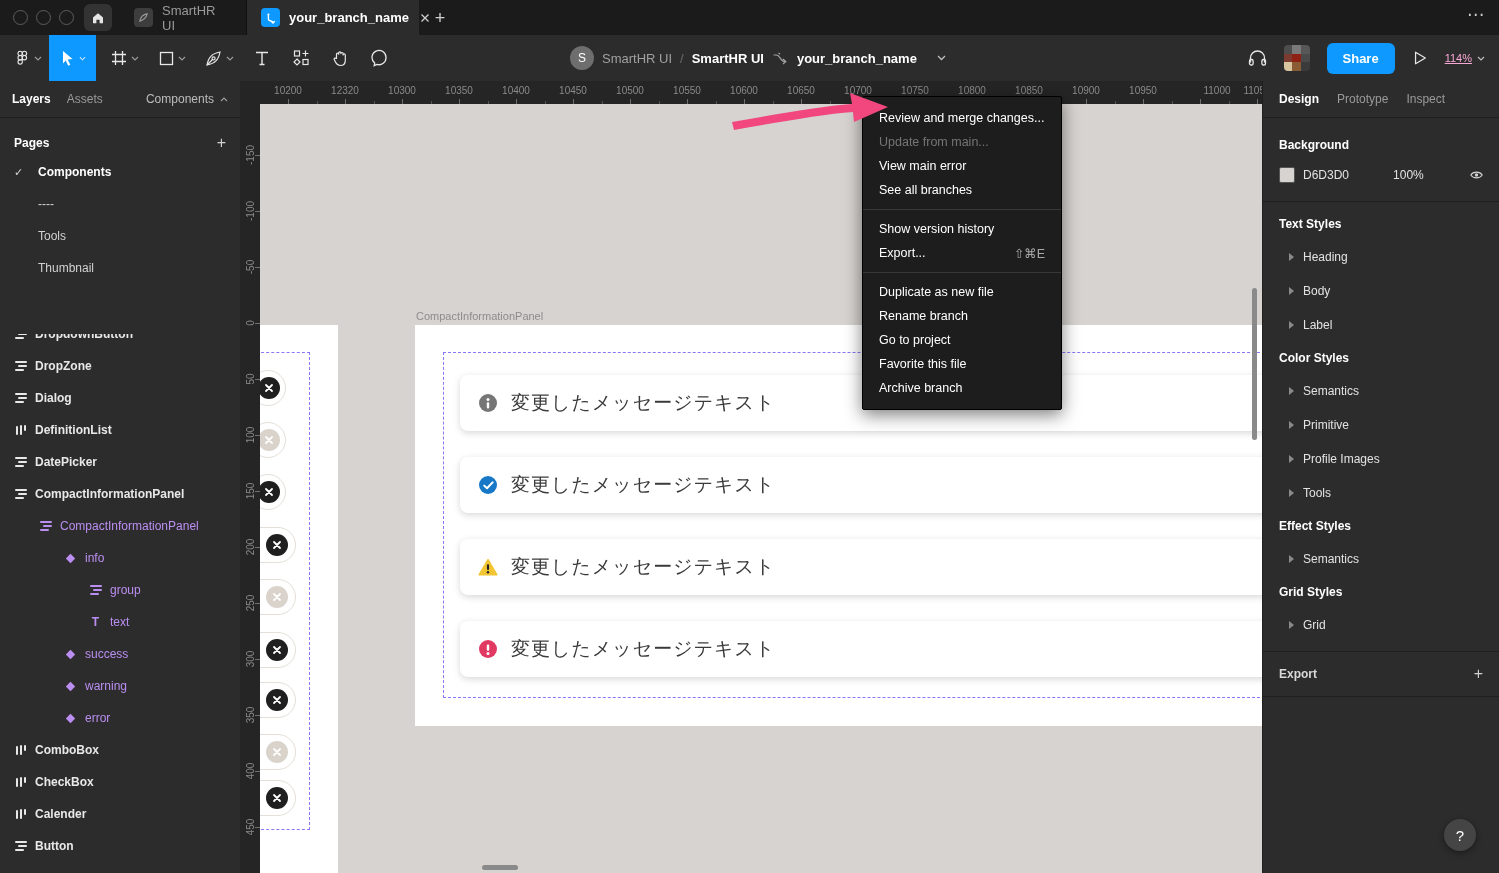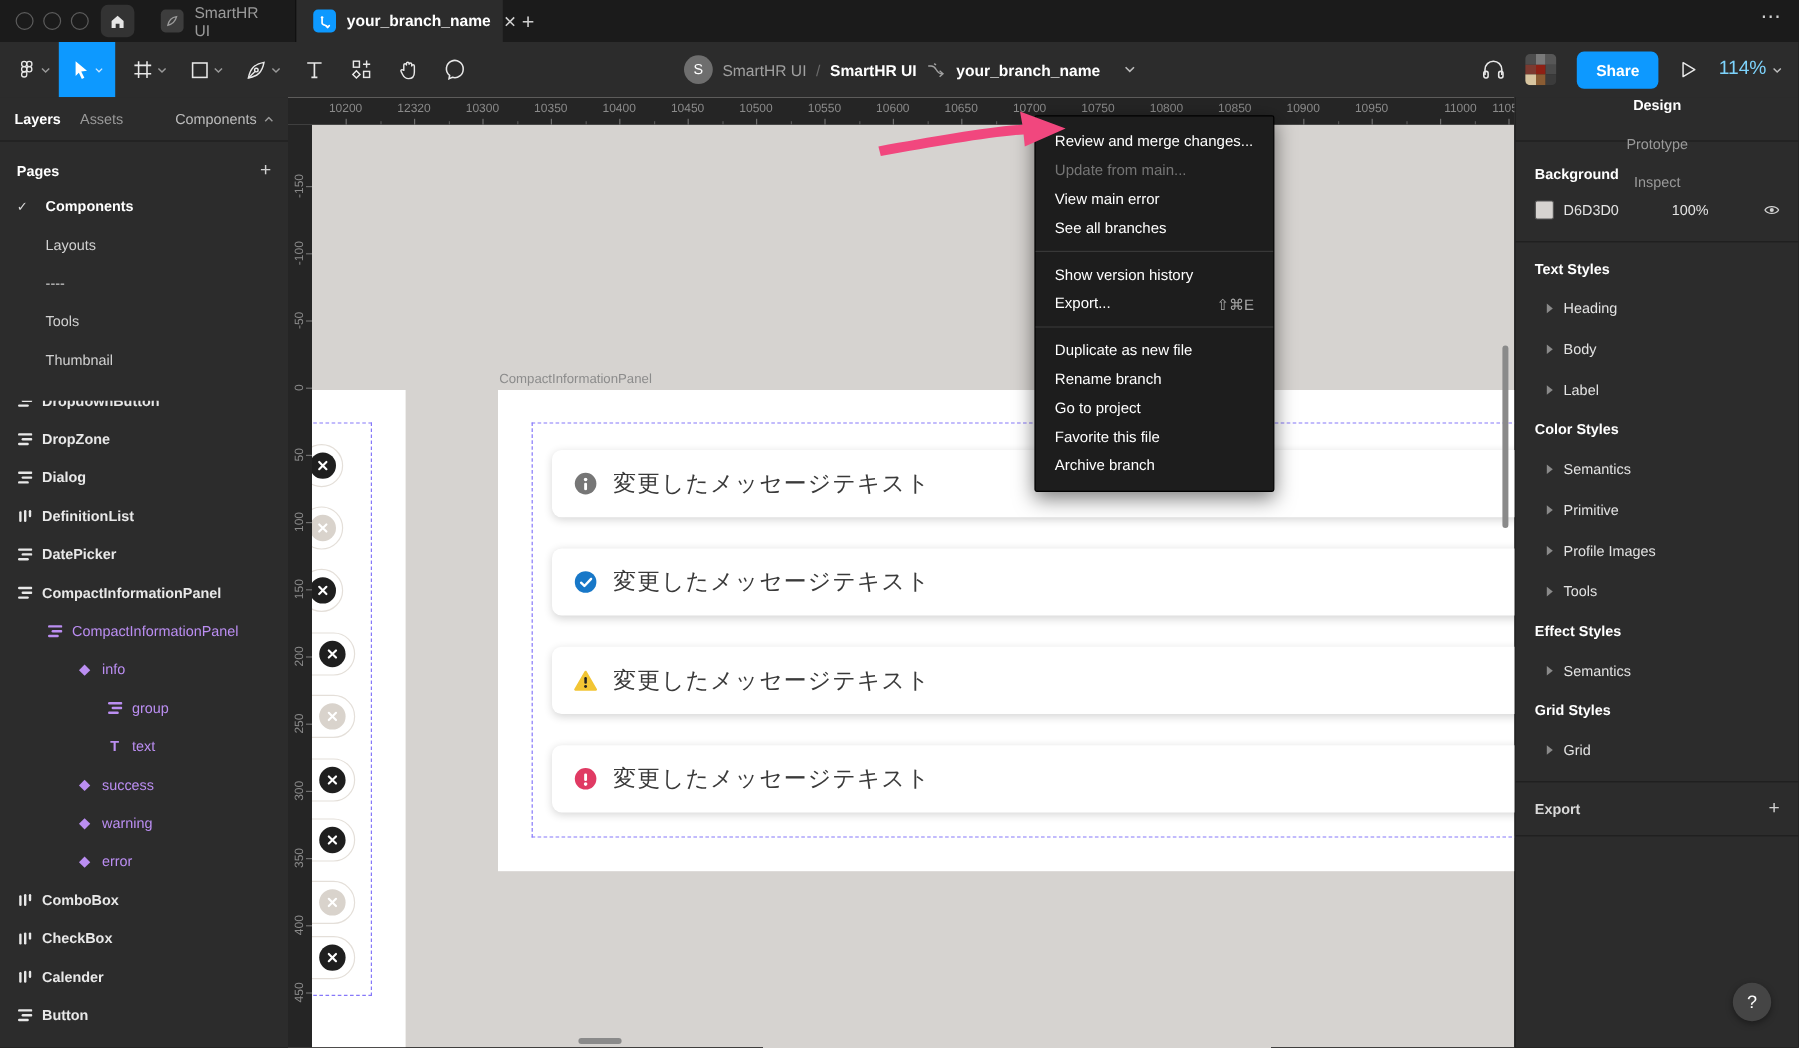--- a/index.html
+++ b/index.html
@@ -38,21 +38,21 @@
   .bc-avatar { width:24px; height:24px; border-radius:50%; background:#6e6e6e; color:#fff; font-size:12px;
                display:flex; align-items:center; justify-content:center; }
   .bc-dim { color:#a0a0a0; }
   .bc-sep { color:#6a6a6a; }
   .bc-strong { color:#fff; font-weight:700; }
   #toolbar-right { position:absolute; right:0; top:0; height:46px; display:flex; align-items:center; gap:17px; padding-right:14px; }
   .avatar-mosaic { width:26px; height:26px; border-radius:4px; overflow:hidden; display:grid;
                    grid-template-columns:repeat(3,1fr); grid-template-rows:repeat(3,1fr); }
   .share-btn { background:#0d99ff; color:#fff; border:none; font-size:13px; font-weight:600;
                padding:8px 16px; border-radius:6px; font-family:inherit; }
-  .zoom-ctl { color:#7dd3fc; font-size:16px; display:flex; align-items:center; gap:5px; }
+  .zoom-ctl { color:#f9a8d4; font-size:11px; display:flex; align-items:center; gap:5px;text-decoration:underline; }
 
   
   #left-panel { position:absolute; left:0; top:81px; width:240px; height:792px; background:#2c2c2c; }
   #lp-tabs { height:37px; display:flex; align-items:center; padding:0 12px; gap:16px;
              border-bottom:1px solid #1f1f1f; font-size:12px;text-align:right; }
   .lp-tab { color:#9a9a9a; }
   .lp-tab.active { color:#fff; font-weight:700; }
   #lp-components-hdr { margin-left:auto; color:#bdbdbd; display:flex; align-items:center; gap:6px; }
   #pages-hdr { display:flex; align-items:center; padding:16px 14px 4px 14px; }
   #pages-title { color:#fff; font-weight:700; font-size:12px; }
@@ -63,21 +63,21 @@
   #layers-clip { position:absolute; left:0; top:253px; bottom:0; width:240px; overflow:hidden; }
   .layer-row { height:32px; display:flex; align-items:center; font-size:12px; color:#e8e8e8; font-weight:700; }
   .layer-row .licon { width:13px; display:flex; justify-content:center; margin-right:8px; flex:0 0 auto; }
   .layer-row.purple { color:#bb8ef2; font-weight:400; }
   .t-glyph { font-size:12px; font-weight:700; color:#bb8ef2; }
 
   
   #right-panel { position:absolute; left:1262px; top:81px; width:237px; height:792px; background:#2c2c2c;
                  border-left:1px solid #1f1f1f; }
   #rp-tabs { height:37px; display:flex; align-items:center; gap:18px; padding:0 16px;
-             border-bottom:1px solid #1f1f1f; font-size:12px;flex-direction:column; }
+             border-bottom:1px solid #1f1f1f; font-size:12px; }
   .rp-tab { color:#9a9a9a; }
   .rp-tab.active { color:#fff; font-weight:700; }
   #bg-section { padding:20px 16px 18px 16px; border-bottom:1px solid #1f1f1f; }
   .sec-title { color:#fff; font-weight:700; font-size:12px; }
   #bg-row { display:flex; align-items:center; margin-top:15px; font-size:12px; color:#e3e3e3; }
   #bg-swatch { width:16px; height:16px; border-radius:2px; border:1px solid #555; margin-right:8px; }
   #bg-opacity { margin-left:44px; }
   #bg-eye { margin-left:auto; display:flex; }
   #rp-sections { padding-top:6px; }
   .style-hdr { height:32px; display:flex; align-items:center; padding:0 16px; }
@@ -309,24 +309,20 @@
       </span>
     </div>
     <div id="pages-hdr">
       <span id="pages-title">Pages</span>
       <span class="plus-glyph">+</span>
     </div>
     <div id="pages-list">
         <div class="page-row current">
           <span class="page-check">✓</span>
           <span>Components</span>
-        </div>
-        <div class="page-row">
-          <span class="page-check"></span>
-          <span>Layouts</span>
         </div>
         <div class="page-row">
           <span class="page-check"></span>
           <span>----</span>
         </div>
         <div class="page-row">
           <span class="page-check"></span>
           <span>Tools</span>
         </div>
         <div class="page-row">

